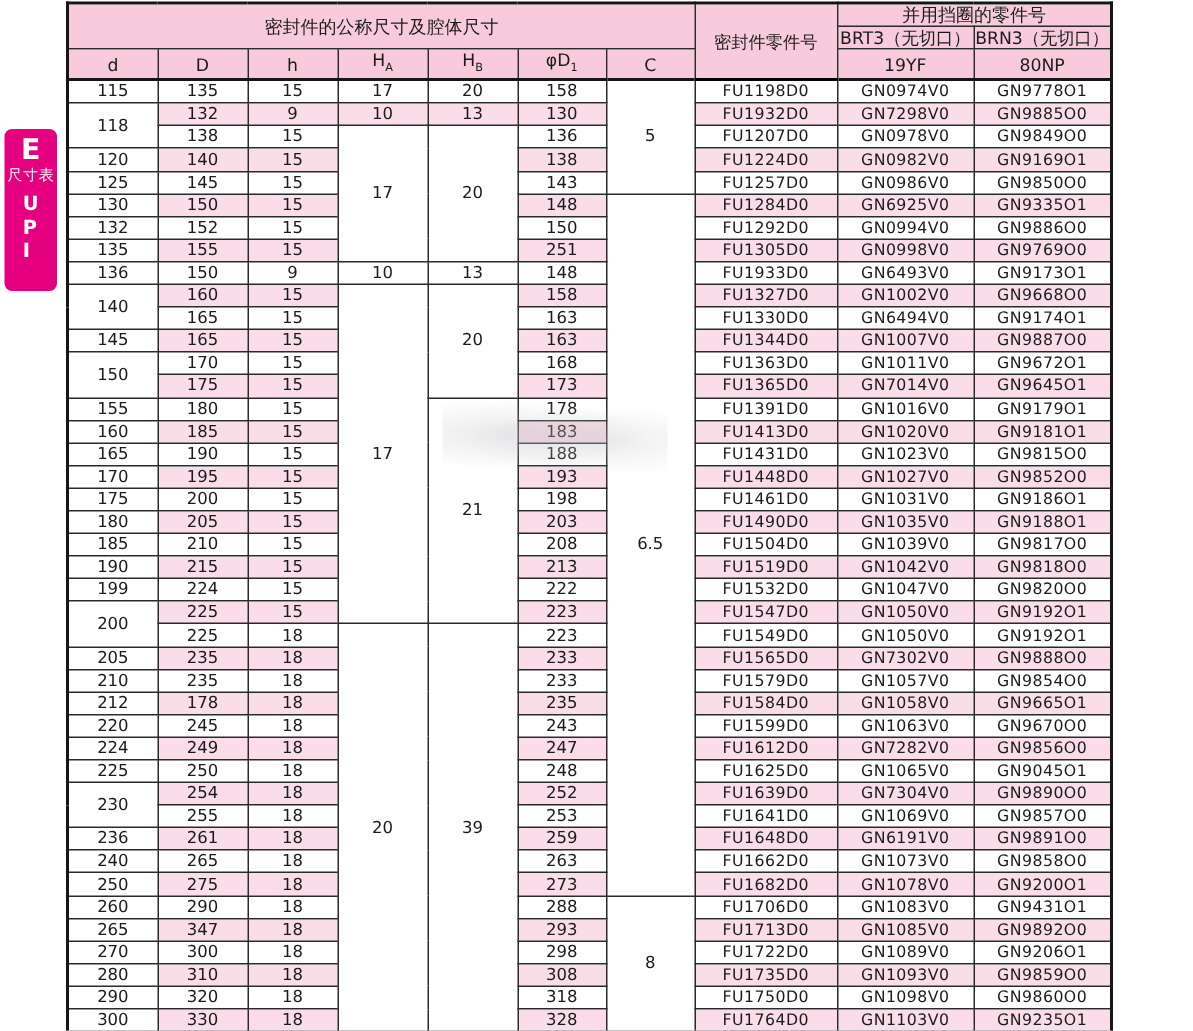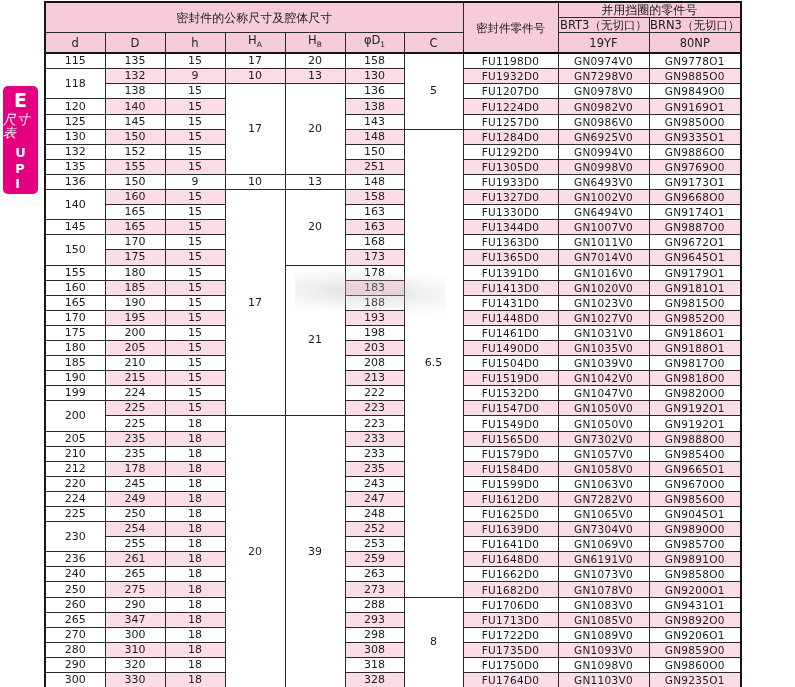--- a/index.html
+++ b/index.html
@@ -15,21 +15,21 @@
   
   .side-tab{
     position:absolute;left:3px;top:86px;width:35px;height:108px;
     background:var(--tab-color,#e4007f);
     border-radius:5px;
     color:#fff;
     display:flex;flex-direction:column;align-items:center;
     padding-top:5px;box-sizing:border-box;
   }
   .tab-letter{font-size:19px;font-weight:bold;line-height:1.05;}
-  .tab-small{font-size:13px;line-height:1;margin:2px 0 6px;letter-spacing:0.5px;font-style:italic;}
+  .tab-small{font-size:10px;line-height:1;margin:2px 0 6px;letter-spacing:0.5px;}
   .tab-vletter{font-size:13px;font-weight:bold;line-height:1.2;}
 
   
   table.spec-table{
     position:absolute;left:44px;top:1px;width:696px;
     border-collapse:collapse;table-layout:fixed;
     border:2px solid #161616;
   }
   .spec-table th,.spec-table td{
     border:1px solid var(--border-color,#2a2a2a);

